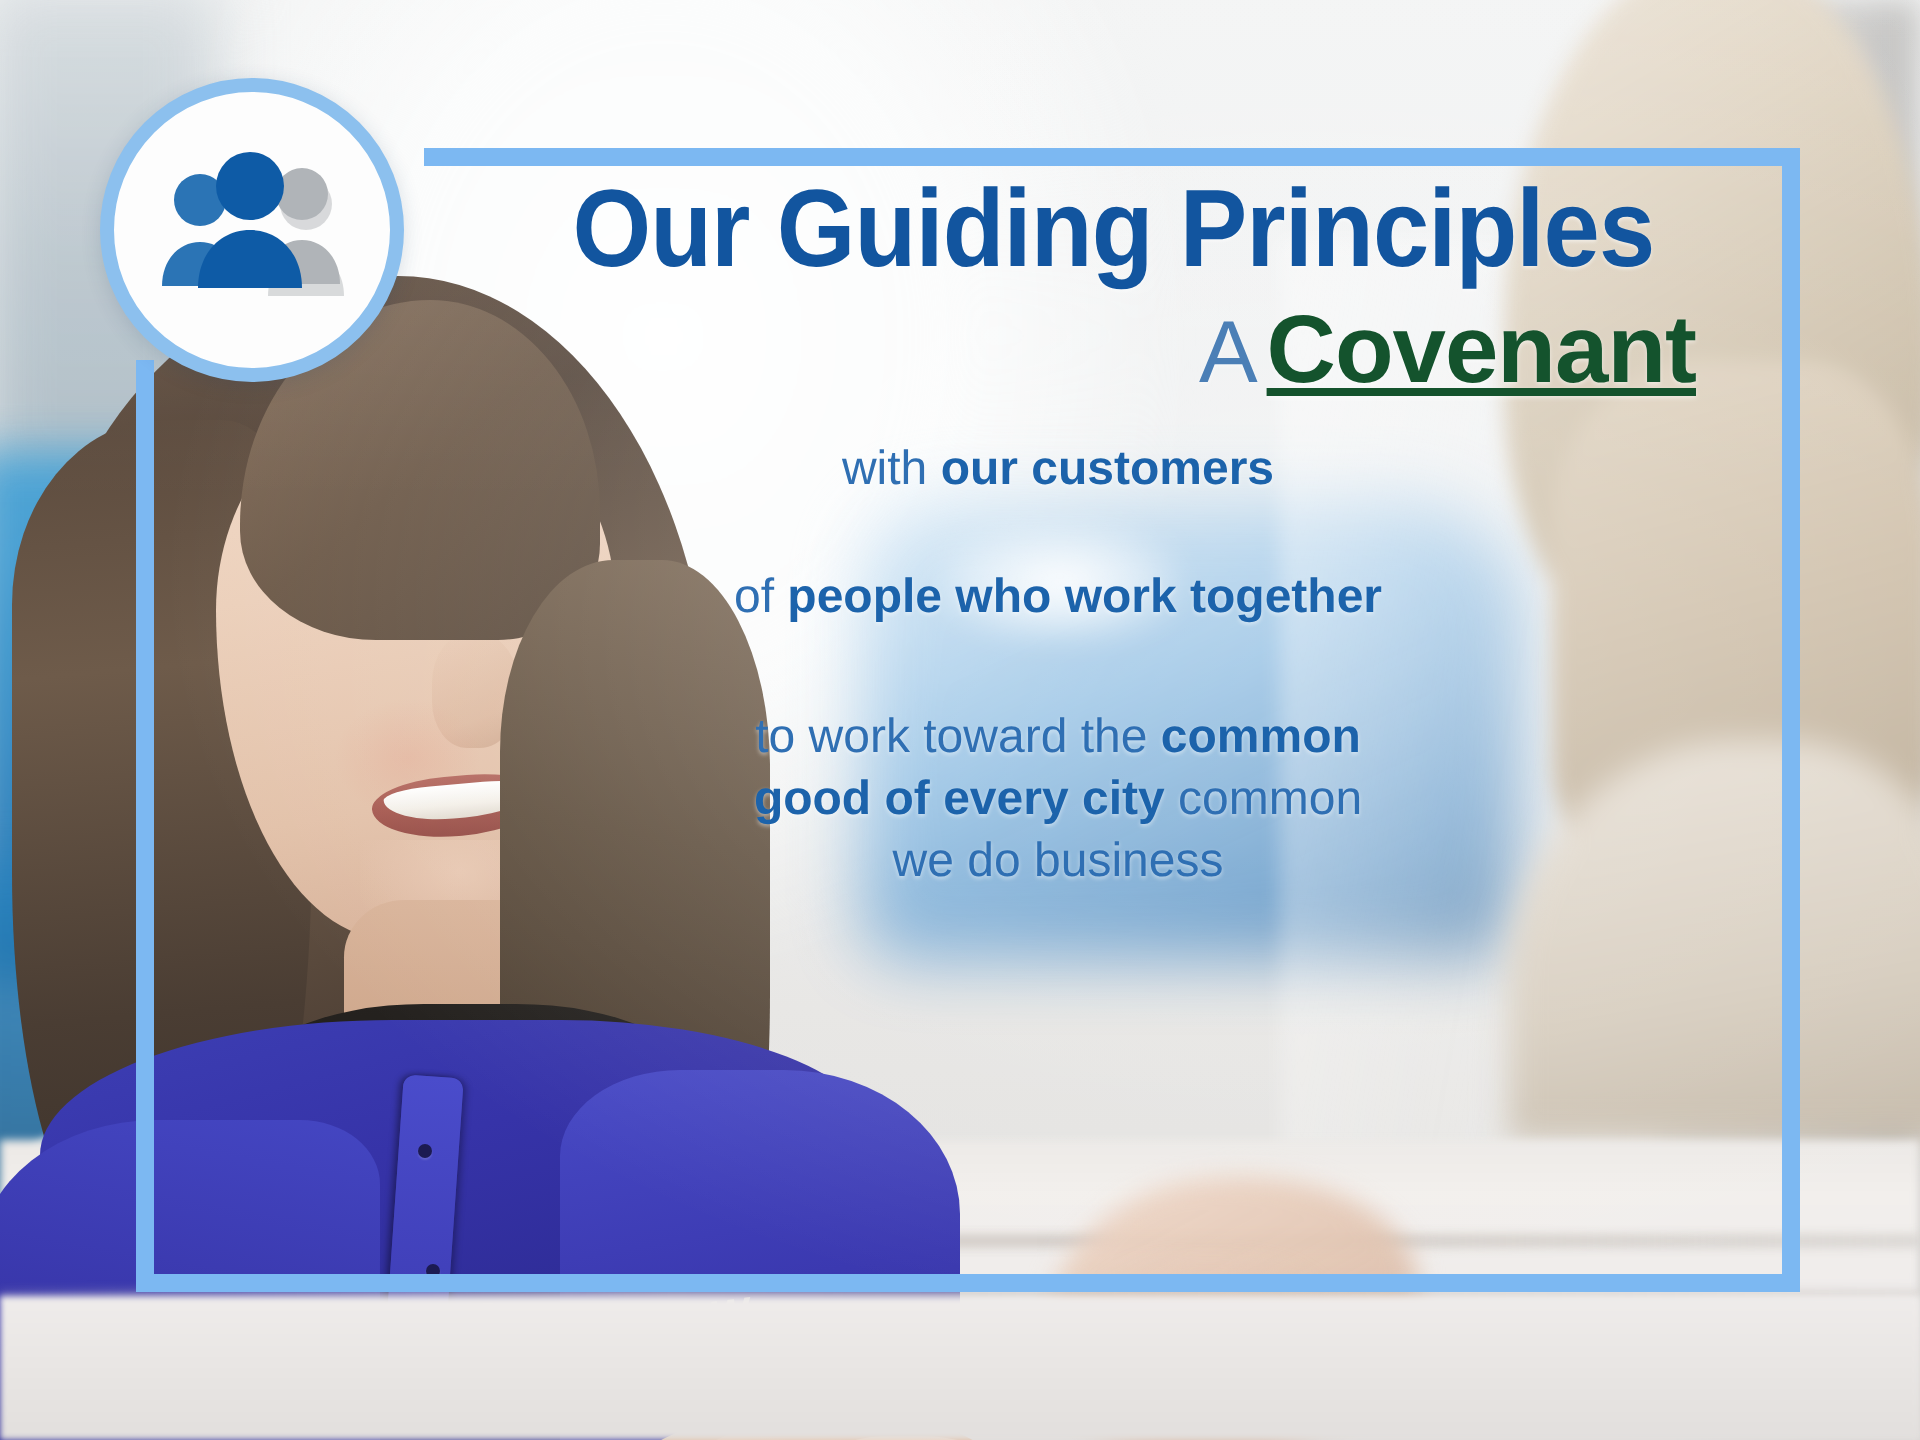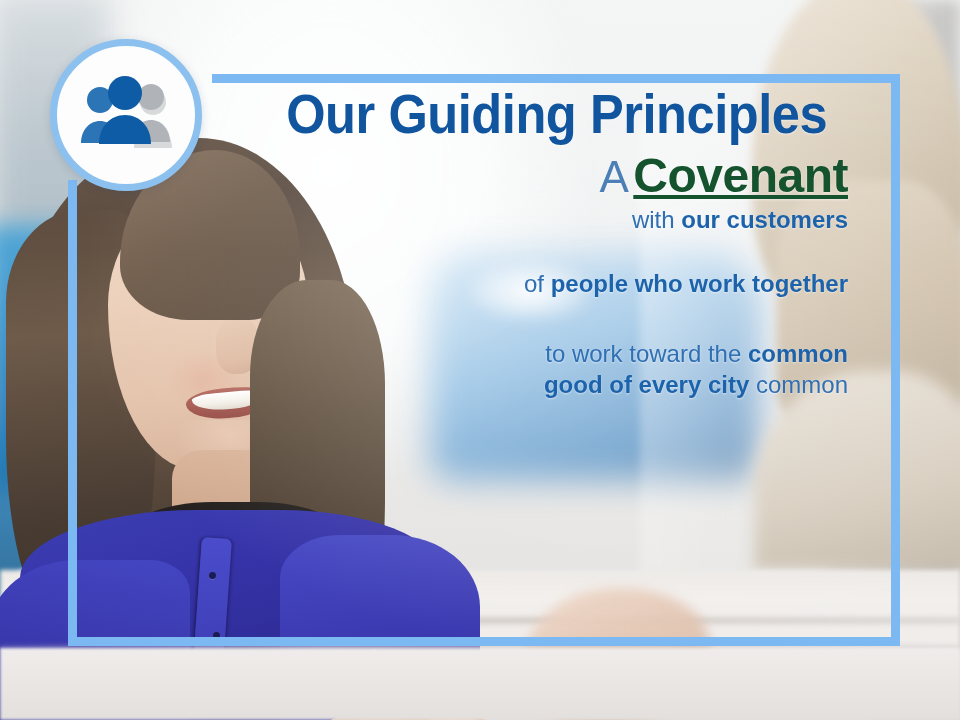--- a/index.html
+++ b/index.html
@@ -335,21 +335,21 @@
   .big-a {
     font:400 44px/1.1 "Liberation Sans", sans-serif; color:#4b7fb6;
   }
   .big-word {
     font:700 48px/1.1 "Liberation Sans", sans-serif; color:#14532d;
     letter-spacing:-0.5px;
     text-decoration:underline;
   }
   .sub {
     font:400 24px/1.28 "Liberation Sans", sans-serif; color:#2f6fb3;
-    margin-top:2px; text-shadow:0 1px 2px rgba(255,255,255,.5);
+    margin-top:17px; text-shadow:0 1px 2px rgba(255,255,255,.5);text-align:center;
   }
   .sub b { font-weight:700; color:#1c63ab; }
 
   .b1 { margin-top:6px; }
   .b2 { margin-top:34px; }
   .b3 { margin-top:38px; }
   .b3 .sub { line-height:1.3; }
 </style>
 </head>
 <body>
@@ -462,17 +462,18 @@
     <div class="block b2">
       <div class="sub">
         <span>of </span><b>people who work together</b><br>
       </div>
     </div>
 
     <div class="block b3">
       <div class="sub">
         <span>to work toward the </span><b>common</b><br>
         <b>good of every city</b><span> common</span><br>
+        <span>we do business</span>
       </div>
     </div>
 
   </div>
 </div>
 
 </body></html>

